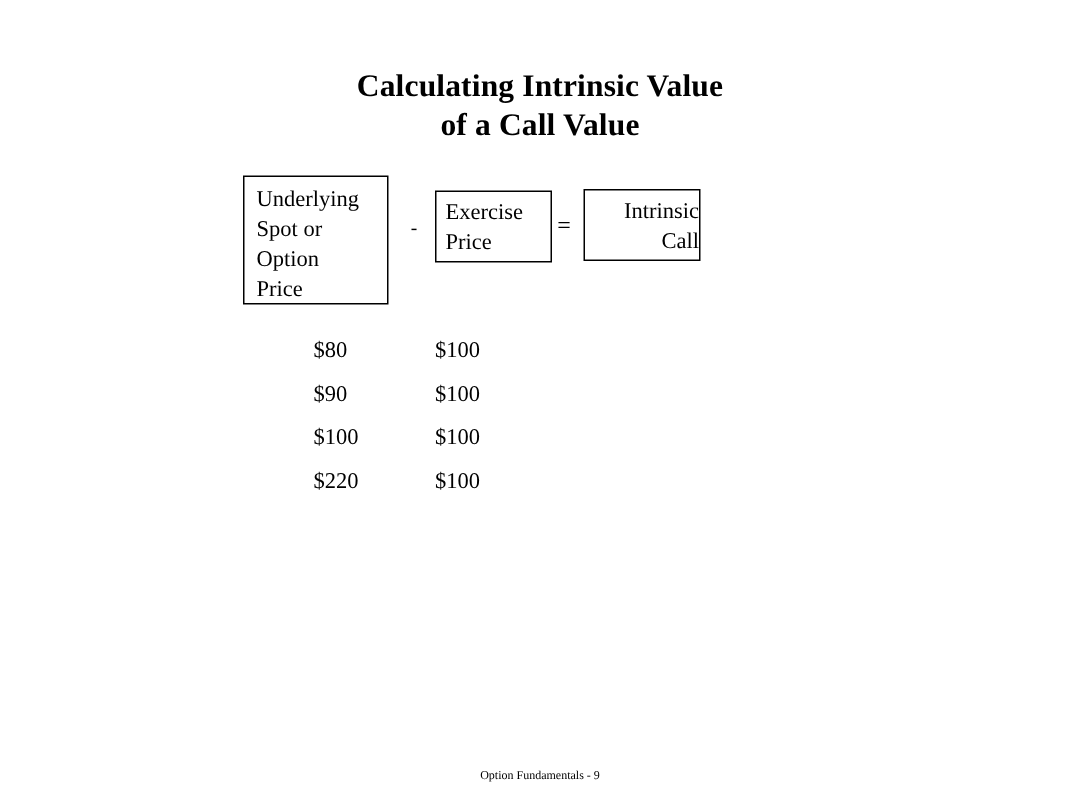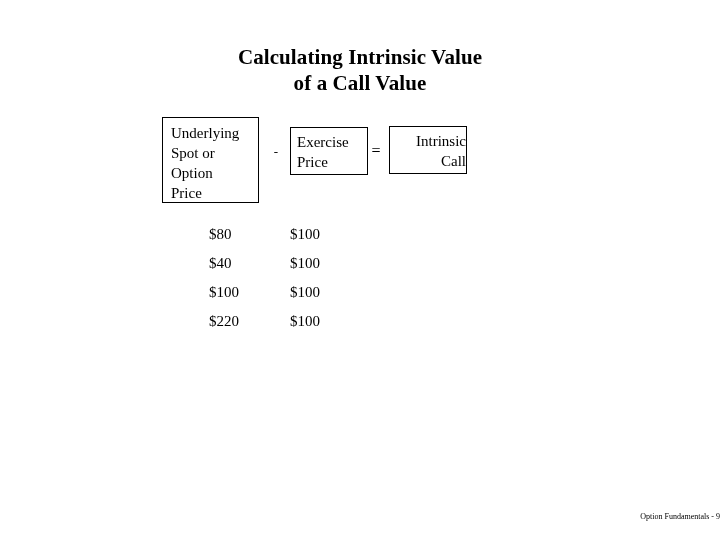--- a/index.html
+++ b/index.html
@@ -127,21 +127,21 @@
   #value-table td.col-spot    { width: 81px; }
   #value-table td.col-strike  { width: 99px; }
   #value-table td.col-value   { width: 90px; }
 
   
   #footer {
     position: absolute;
     left: 0;
     top: 511px;
     width: 720px;
-    text-align: right;
+    text-align: center;
     font-family: "Liberation Serif", "DejaVu Serif", serif;
     font-size: 8px;
     line-height: 12px;
     color: #000000;
   }
 </style>
 </head>
 <body>
 
 <div id="slide">
@@ -177,21 +177,21 @@
   </div>
 
   <table id="value-table">
     <tbody>
       <tr>
         <td class="col-spot">$80</td>
         <td class="col-strike">$100</td>
         <td class="col-value"></td>
       </tr>
       <tr>
-        <td class="col-spot">$40</td>
+        <td class="col-spot">$90</td>
         <td class="col-strike">$100</td>
         <td class="col-value"></td>
       </tr>
       <tr>
         <td class="col-spot">$100</td>
         <td class="col-strike">$100</td>
         <td class="col-value"></td>
       </tr>
       <tr>
         <td class="col-spot">$220</td>

